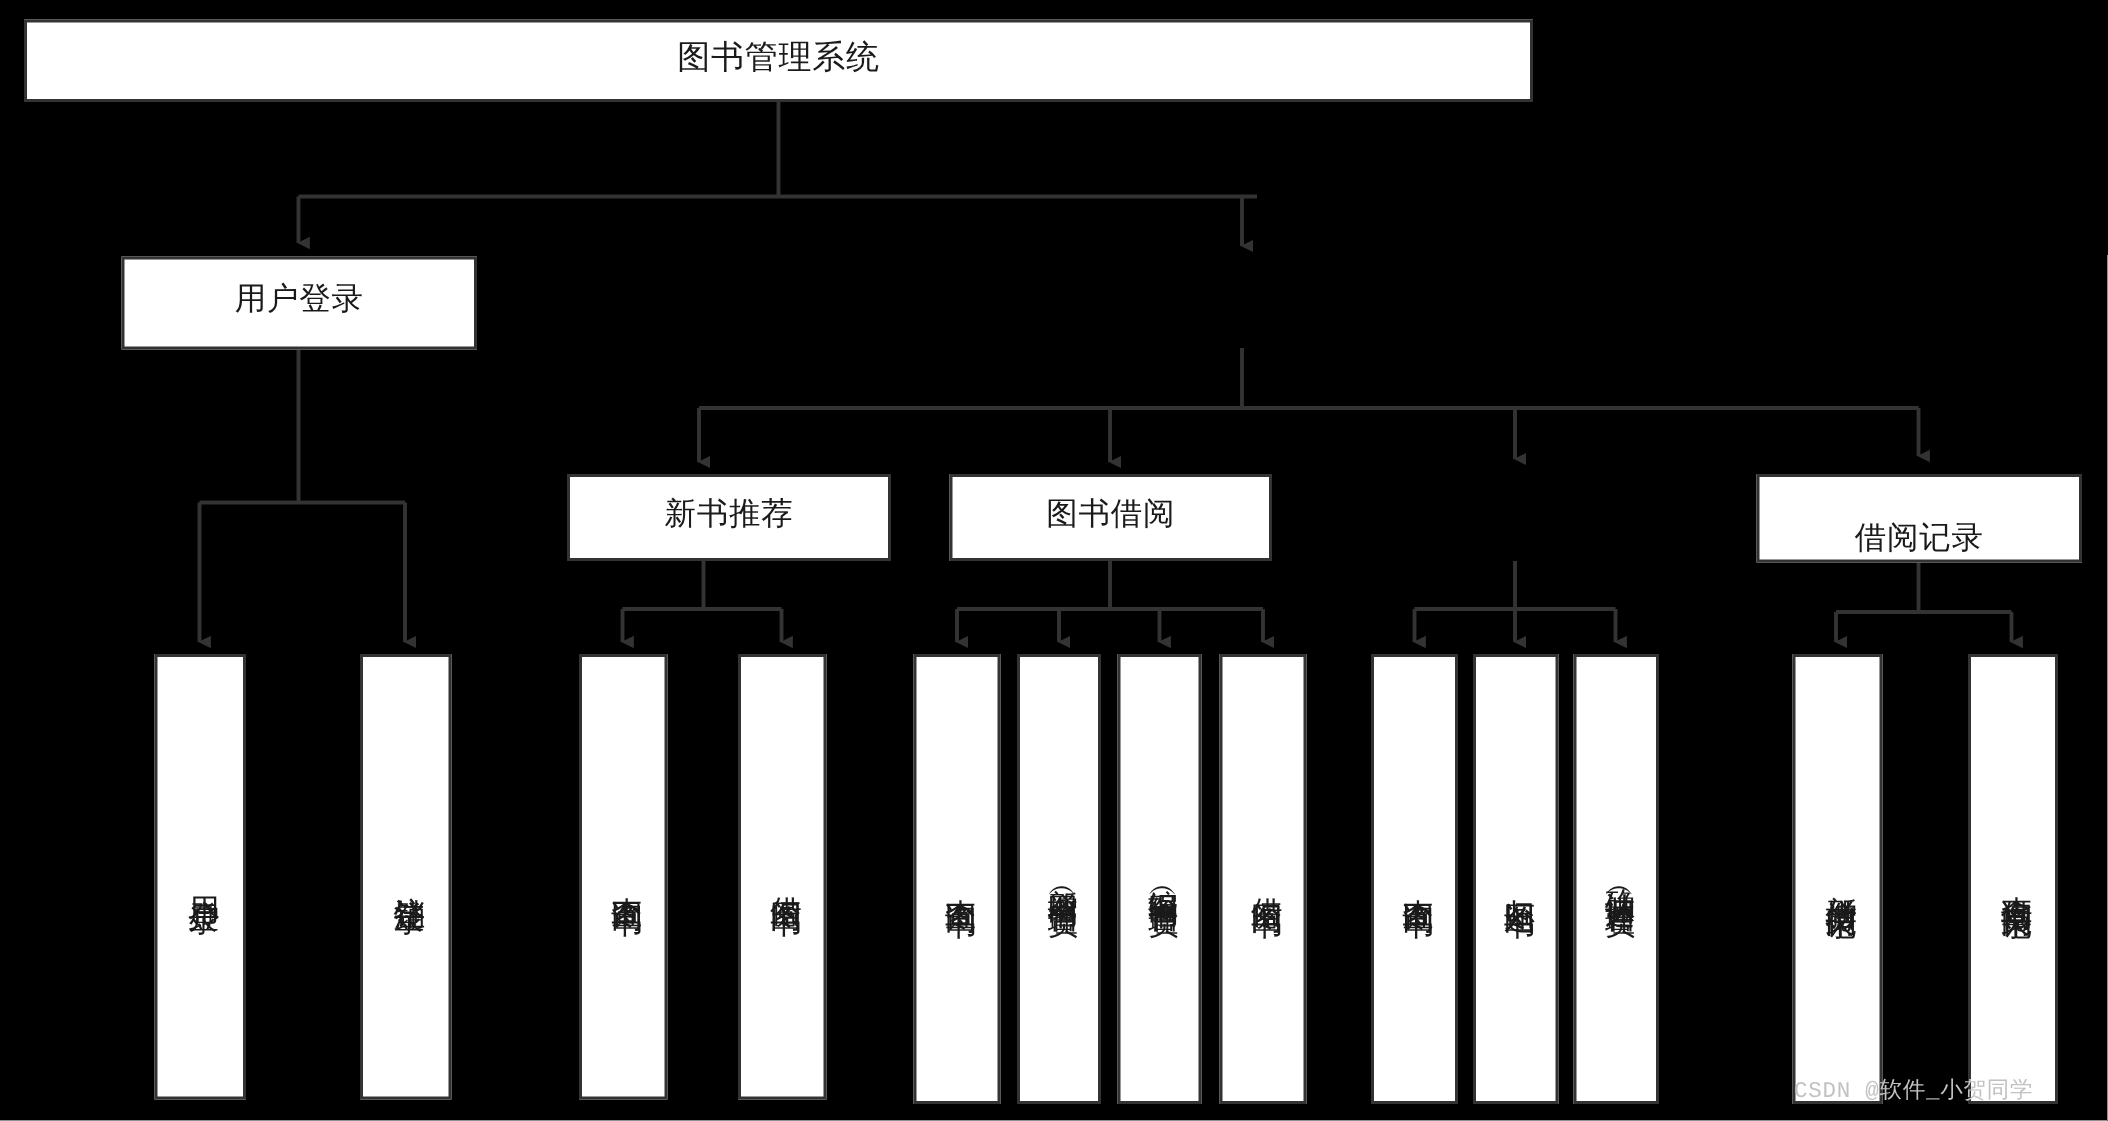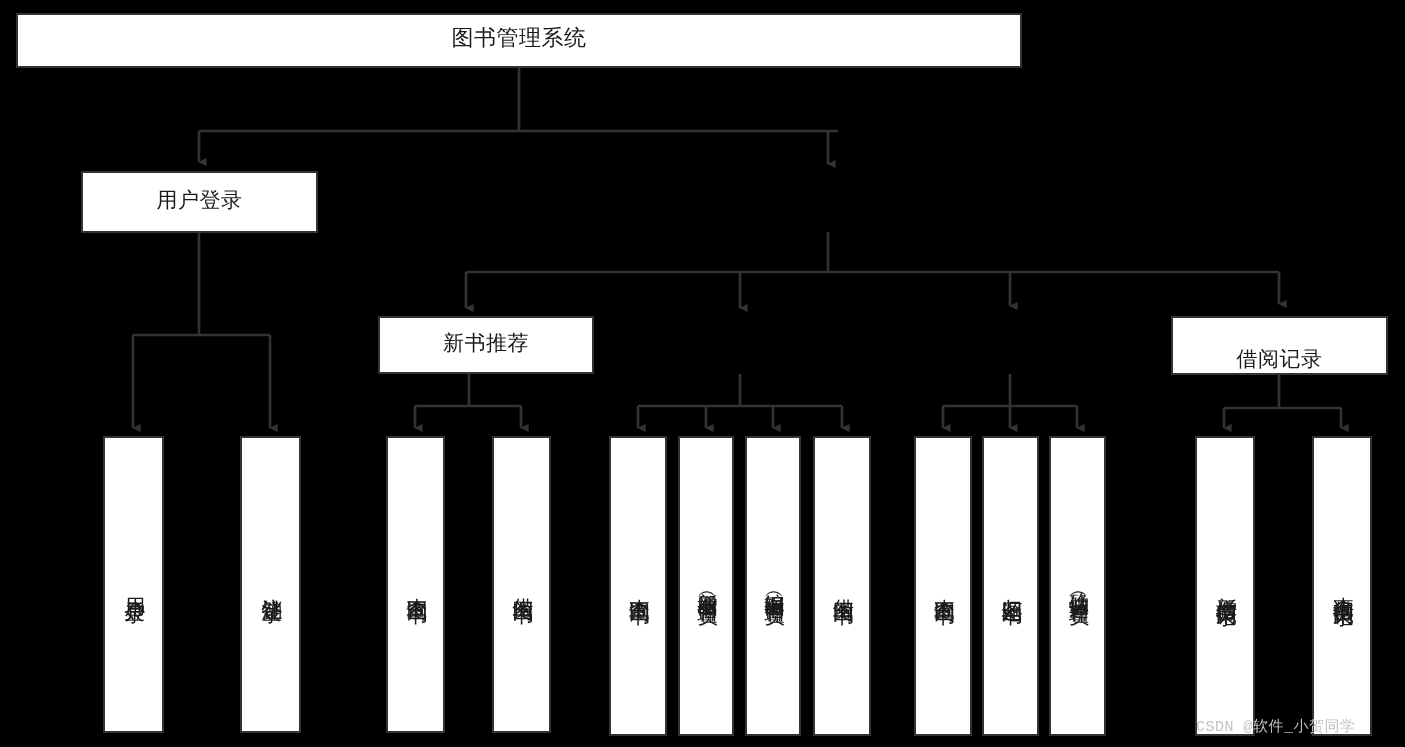--- a/index.html
+++ b/index.html
@@ -125,20 +125,23 @@
     <span class="lbl">图书管理系统</span>
   </div>
 
   <div class="node h" style="left:81px; top:171px; width:237px; height:62px;">
     <span class="lbl">用户登录</span>
   </div>
 
   <div class="node h" style="left:362px; top:316px; width:216px; height:58px;margin-left:16px;">
     <span class="lbl">新书推荐</span>
   </div>
+  <div class="node h" style="left:633px; top:316px; width:215px; height:58px;">
+    <span class="lbl">图书借阅</span>
+  </div>
   <div class="node h" style="left:1171px; top:316px; width:217px; height:59px;align-items:flex-end;">
     <span class="lbl">借阅记录</span>
   </div>
 
   <div class="node v" style="left:103px; top:436px; width:61px; height:297px;">
     <span class="lbl">用户登录</span>
   </div>
   <div class="node v" style="left:240px; top:436px; width:61px; height:297px;">
     <span class="lbl">注销登录</span>
   </div>

